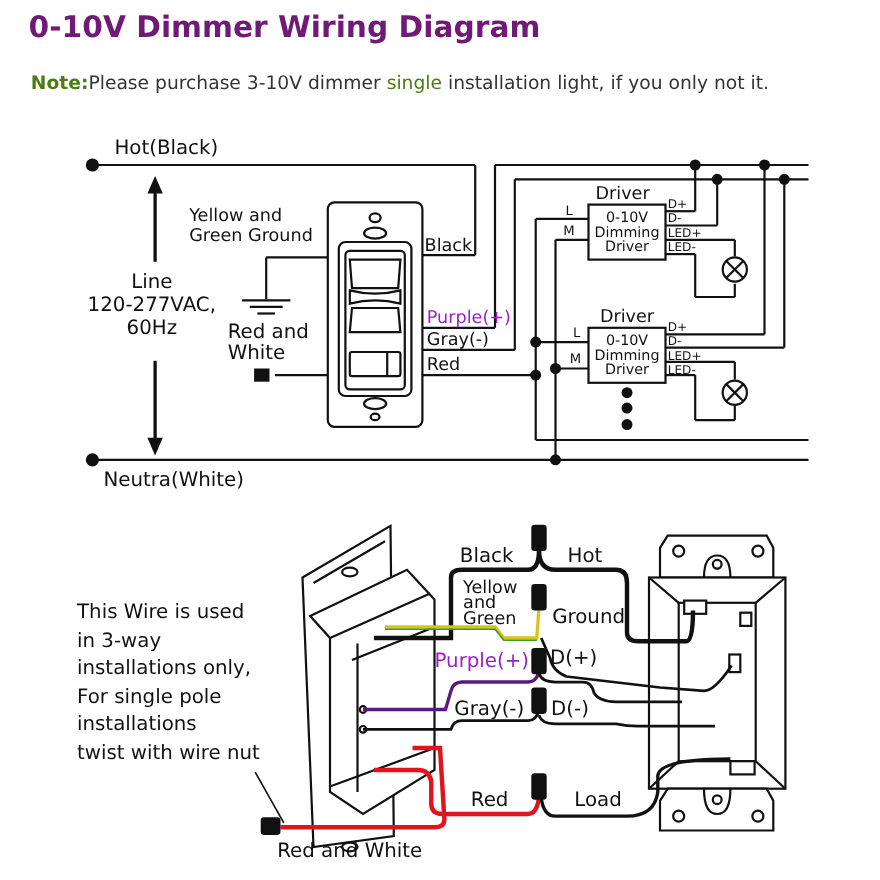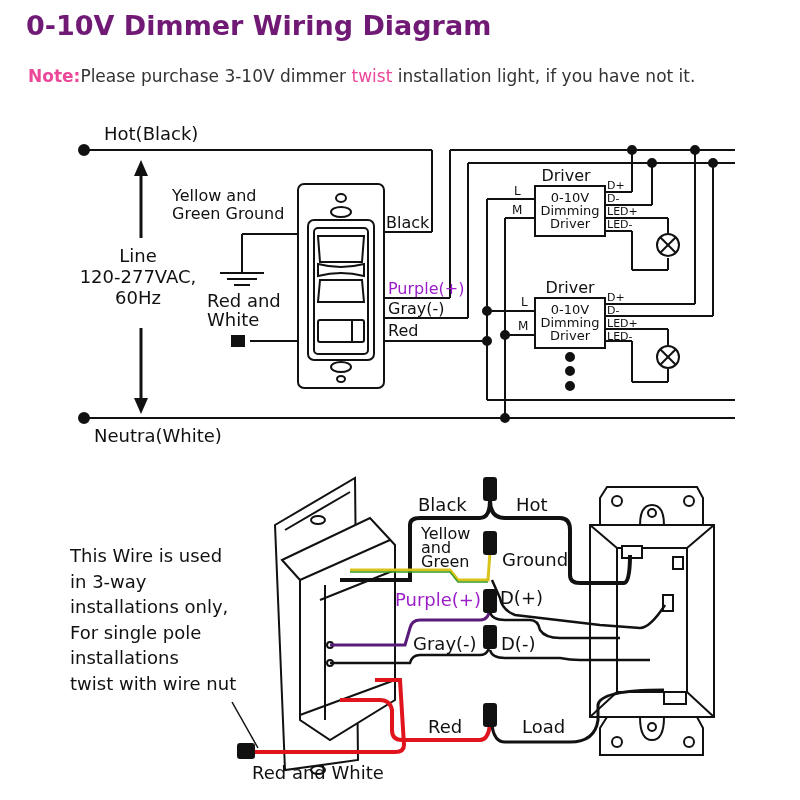--- a/index.html
+++ b/index.html
@@ -1,28 +1,28 @@
 <!DOCTYPE html>
 <html><head>
 <meta charset="utf-8">
 <style>
   html, body { margin:0; padding:0; background:#ffffff; }
   body { width:800px; height:800px; position:relative; overflow:hidden; font-family:"DejaVu Sans", sans-serif; color:#111; }
   .title { position:absolute; left:26px; top:10px; font-size:27px; font-weight:bold; color:#701a75; letter-spacing:0px; font-family:"DejaVu Sans", sans-serif; }
   .note { position:absolute; left:28px; top:66px; font-size:17px; color:#333; font-family:"DejaVu Sans", sans-serif; white-space:nowrap; }
-  .note .green { color:#ec4899; }
+  .note .green { color:#4d7c0f; }
   .note .label { font-weight:bold; }
   svg { position:absolute; left:0; top:0; }
   svg text { font-family:"DejaVu Sans", sans-serif; fill:#111; }
 </style>
 </head>
 <body>
 
 <div class="title">0-10V Dimmer Wiring Diagram</div>
-<div class="note"><span class="green label">Note:</span><span>Please purchase 3-10V dimmer </span><span class="green">twist</span><span> installation light, if you have not it.</span></div>
+<div class="note"><span class="green label">Note:</span><span>Please purchase 3-10V dimmer </span><span class="green">single</span><span> installation light, if you only not it.</span></div>
 
 <svg width="800" height="800" viewBox="0 0 800 800">
 
   <g stroke="#111" stroke-width="2" fill="none">
 
     <circle cx="84" cy="150" r="5" fill="#111"></circle>
     <line x1="84" y1="150" x2="432" y2="150"></line>
     <line x1="432" y1="150" x2="432" y2="232"></line>
     <line x1="384" y1="232" x2="432" y2="232"></line>
 

